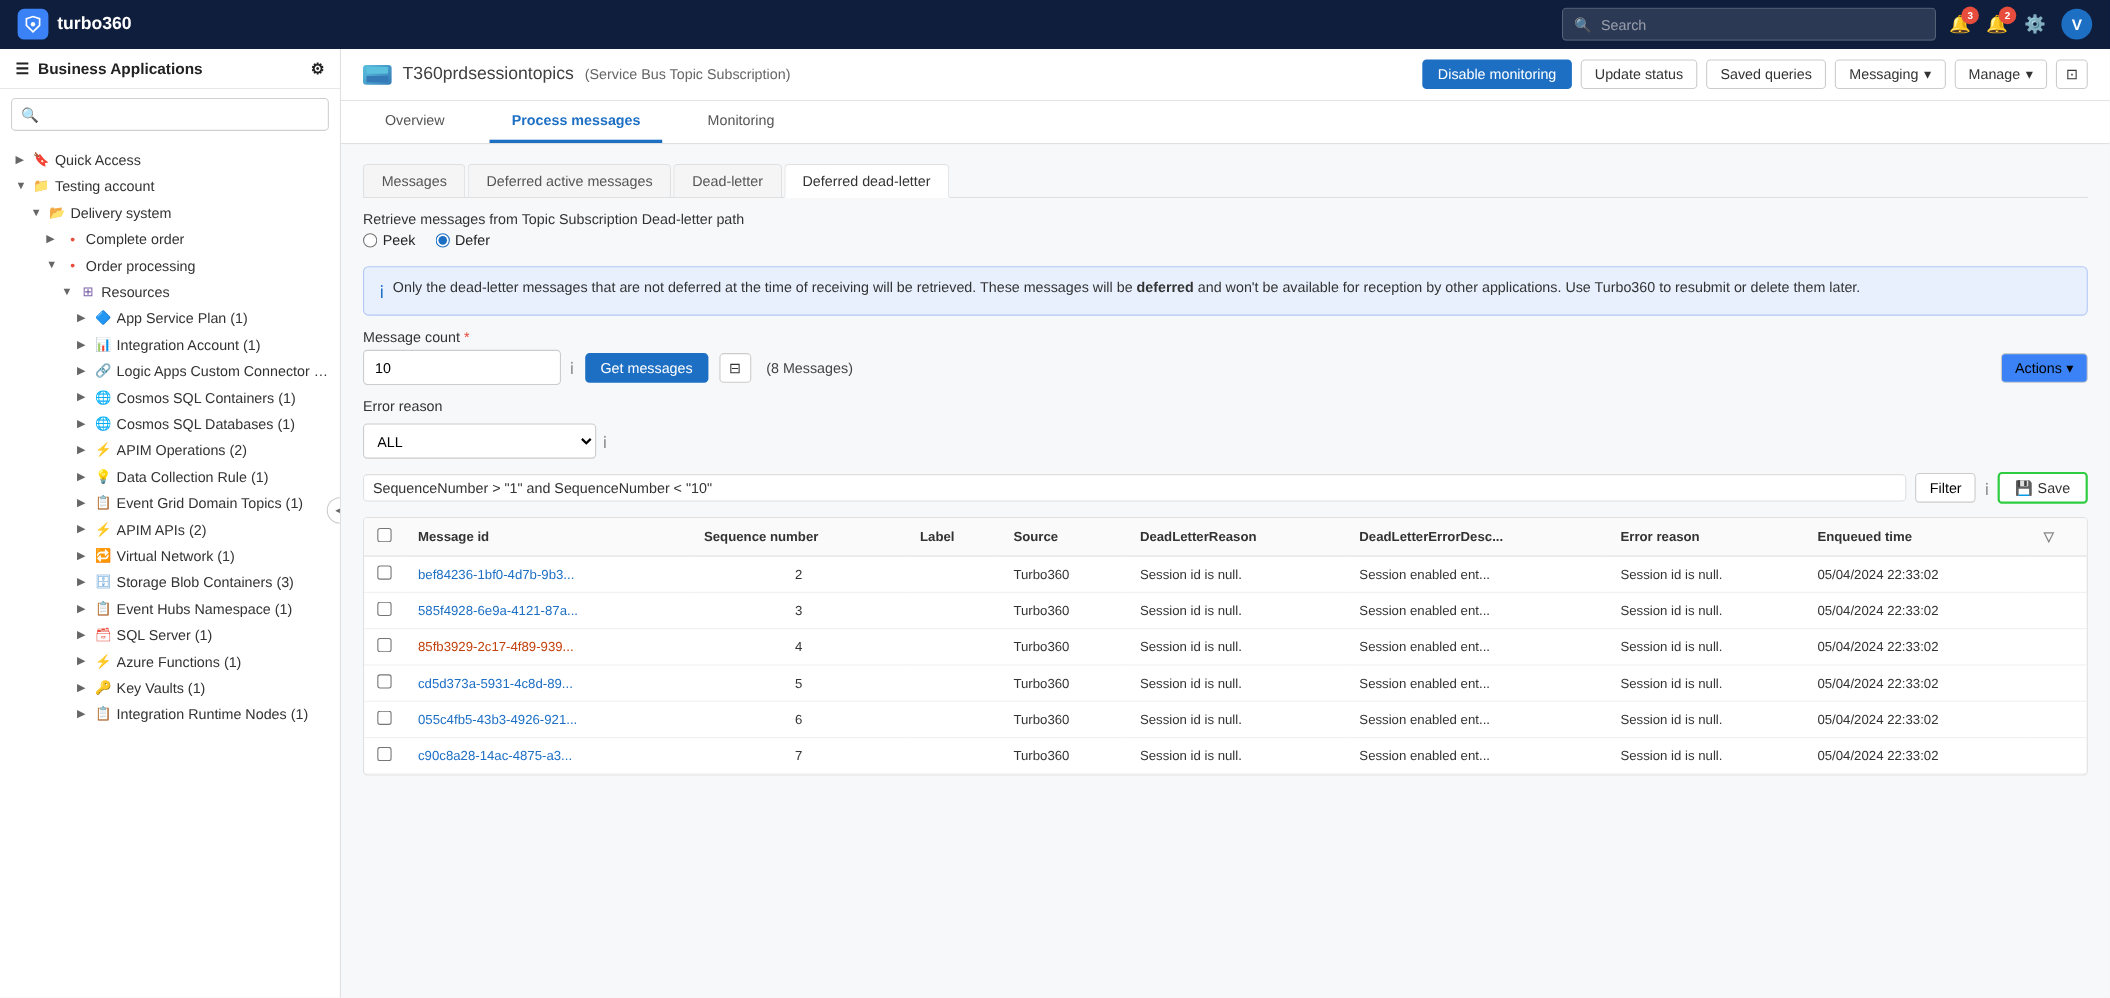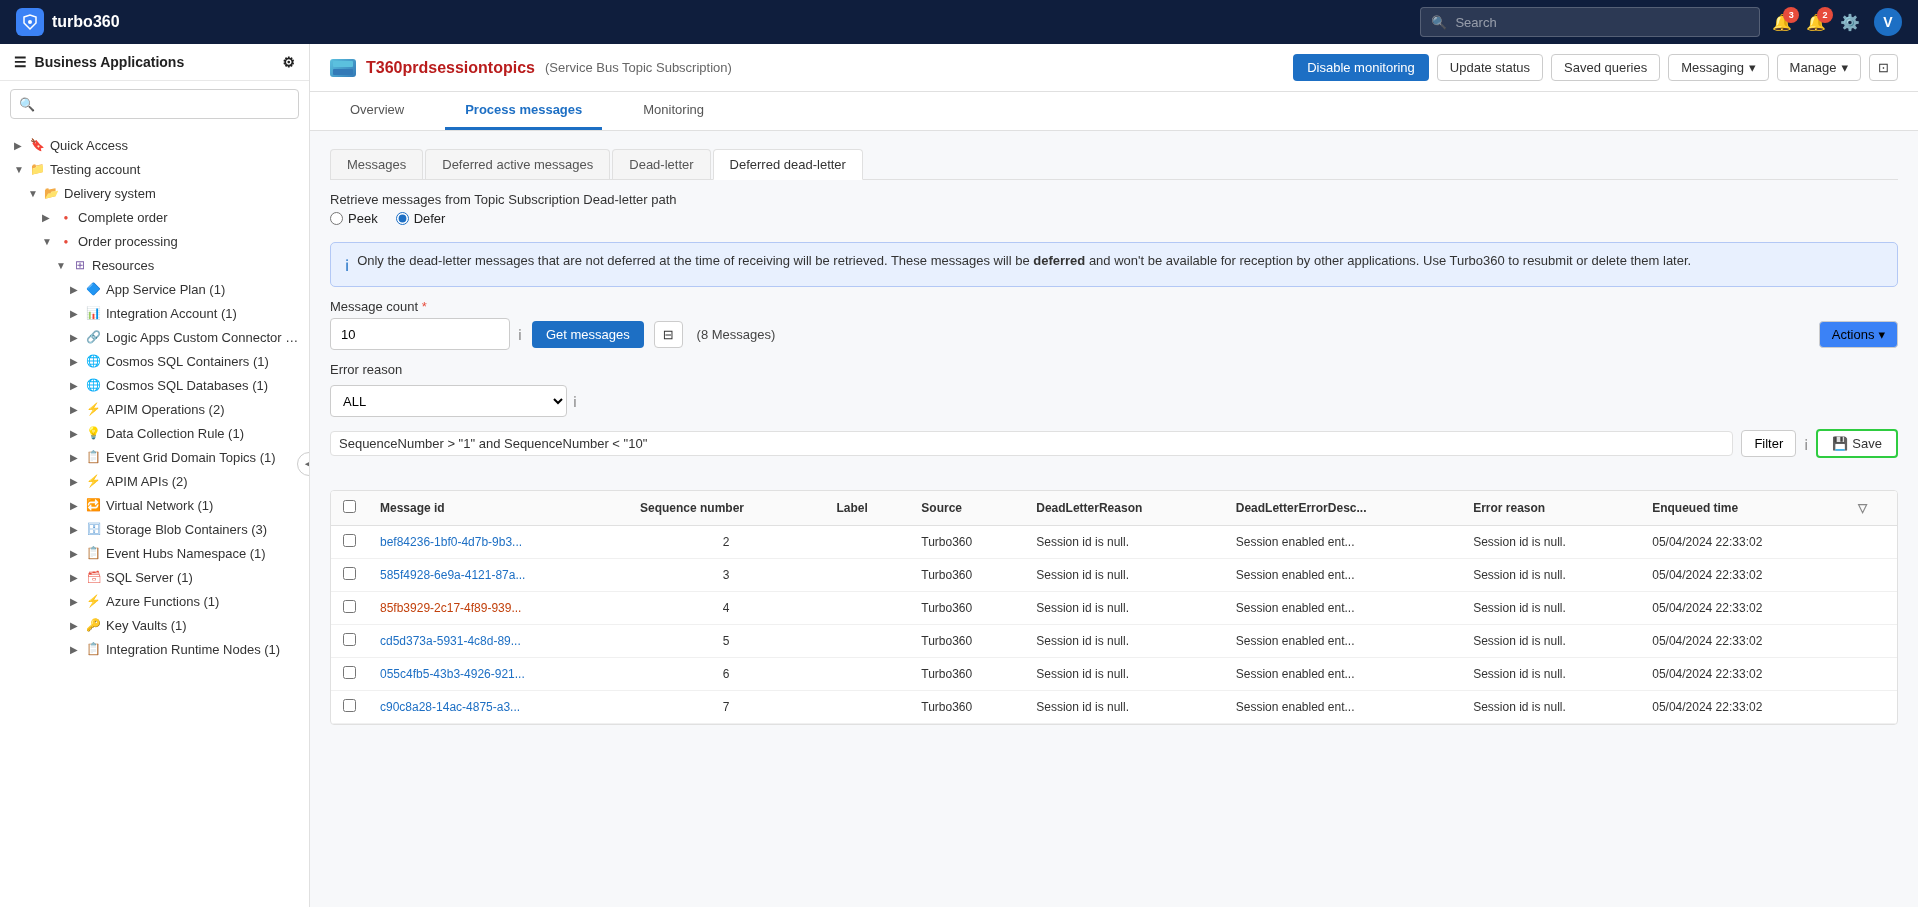--- a/index.html
+++ b/index.html
@@ -155,21 +155,21 @@
     }
     .resource-header-left {
       display: flex; align-items: center; gap: 10px;
     }
     .resource-icon {
       width: 26px; height: 18px;
       background: linear-gradient(135deg, #5bc0de, #337ab7);
       border-radius: 3px;
       display: flex; align-items: center; justify-content: center;
     }
-    .resource-title { font-size: 16px; font-weight: 700; color: #b91c1c; }
+    .resource-title { font-size: 16px; font-weight: 400; color: #404040; }
     .resource-subtitle { font-size: 13px; color: #666; }
     .resource-actions { display: flex; align-items: center; gap: 8px; }
     .btn-primary {
       background: #1d6fc4;
       color: white;
       border: none;
       border-radius: 4px;
       padding: 6px 14px;
       font-size: 13px;
       cursor: pointer;
@@ -301,21 +301,21 @@
 
     
     .form-section { display: flex; flex-direction: column; gap: 4px; }
     .form-select-group { display: flex; align-items: center; gap: 6px; }
     .form-select {
       border: 1px solid #ccc;
       border-radius: 4px;
       height: 32px;
       padding: 0 8px;
       font-size: 13px;
-      width: 237px;
+      width: 212px;
       outline: none;
       background: white;
     }
 
     
     .filter-bar {
       display: flex;
       align-items: center;
       gap: 8px;
       background: white;
@@ -347,21 +347,21 @@
       padding: 5px 14px;
       font-size: 13px;
       cursor: pointer;
       color: #333;
       white-space: nowrap;
       display: flex; align-items: center; gap: 4px;
       font-weight: 500;
     }
 
     
-    .table-wrapper { background: white; border: 1px solid #e0e0e0; border-radius: 4px; overflow: hidden; margin-top: 20px; }
+    .table-wrapper { background: white; border: 1px solid #e0e0e0; border-radius: 4px; overflow: hidden; }
     table { width: 100%; border-collapse: collapse; font-size: 13px; }
     thead tr { background: #fafafa; border-bottom: 1px solid #e0e0e0; }
     th {
       text-align: left;
       padding: 9px 12px;
       font-weight: 600;
       color: #333;
       font-size: 12px;
       white-space: nowrap;
     }

